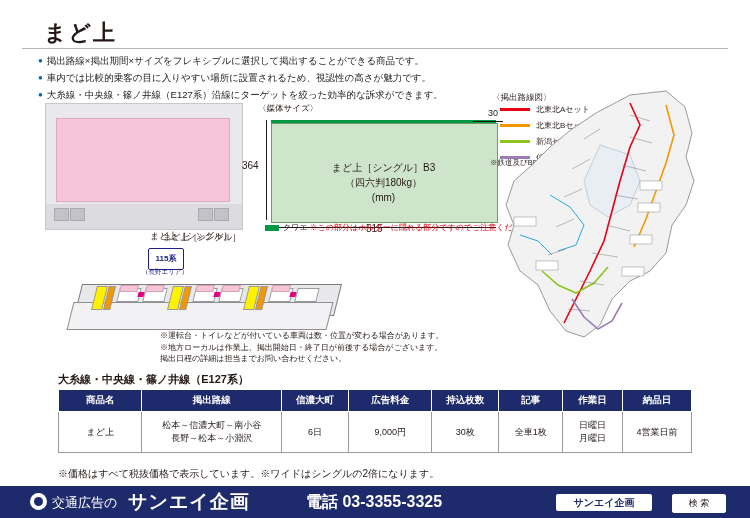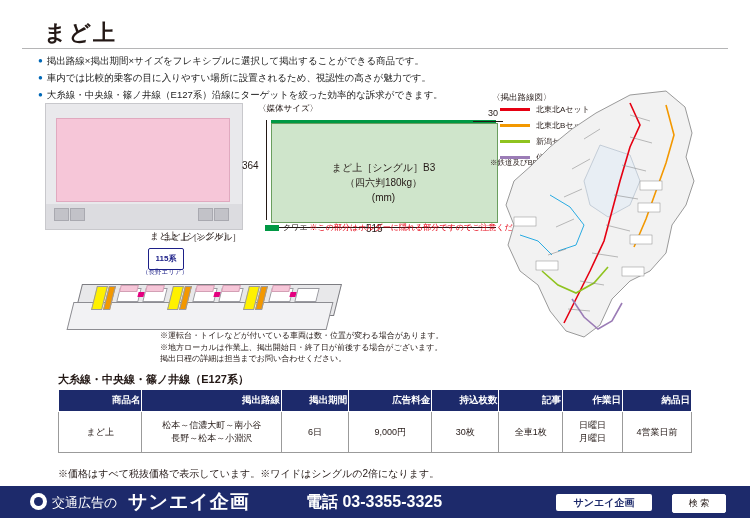--- a/index.html
+++ b/index.html
@@ -129,21 +129,21 @@
   .mapbg{position:absolute;left:0;top:0;width:250px;height:320px;}
 
   
   .line-title{position:absolute;left:58px;top:372px;font-size:11px;font-weight:bold;}
   table.tbl{
     position:absolute;left:58px;top:389px;width:634px;
     border-collapse:collapse;font-size:9px;
   }
   table.tbl th{
     background:#1d2a6b;color:#ffffff;font-weight:bold;
-    border:1px solid #ffffff;height:19px;font-size:9.5px;text-align:right;
+    border:1px solid #ffffff;height:19px;font-size:9.5px;
   }
   table.tbl td{
     border:1px solid #9b9b9b;text-align:center;height:38px;
     background:#ffffff;line-height:13px;
   }
   .tbl-note{position:absolute;left:58px;top:467px;font-size:10px;}
 
   
   .footer{
     position:absolute;left:0;top:486px;width:750px;height:32px;background:#1d2a6b;
@@ -302,21 +302,21 @@
       </g>
     </svg>
   </div>
 
   <div class="line-title">大糸線・中央線・篠ノ井線（E127系）</div>
   <table class="tbl">
     <thead>
       <tr>
         <th style="width:88px">商品名</th>
         <th style="width:150px">掲出路線</th>
-        <th style="width:70px">掲出期間</th>
+        <th style="width:70px">信濃大町</th>
         <th style="width:86px">広告料金</th>
         <th style="width:70px">持込枚数</th>
         <th style="width:66px">記事</th>
         <th style="width:62px">作業日</th>
         <th style="width:72px">納品日</th>
       </tr>
     </thead>
     <tbody>
       <tr>
         <td>まど上</td>

